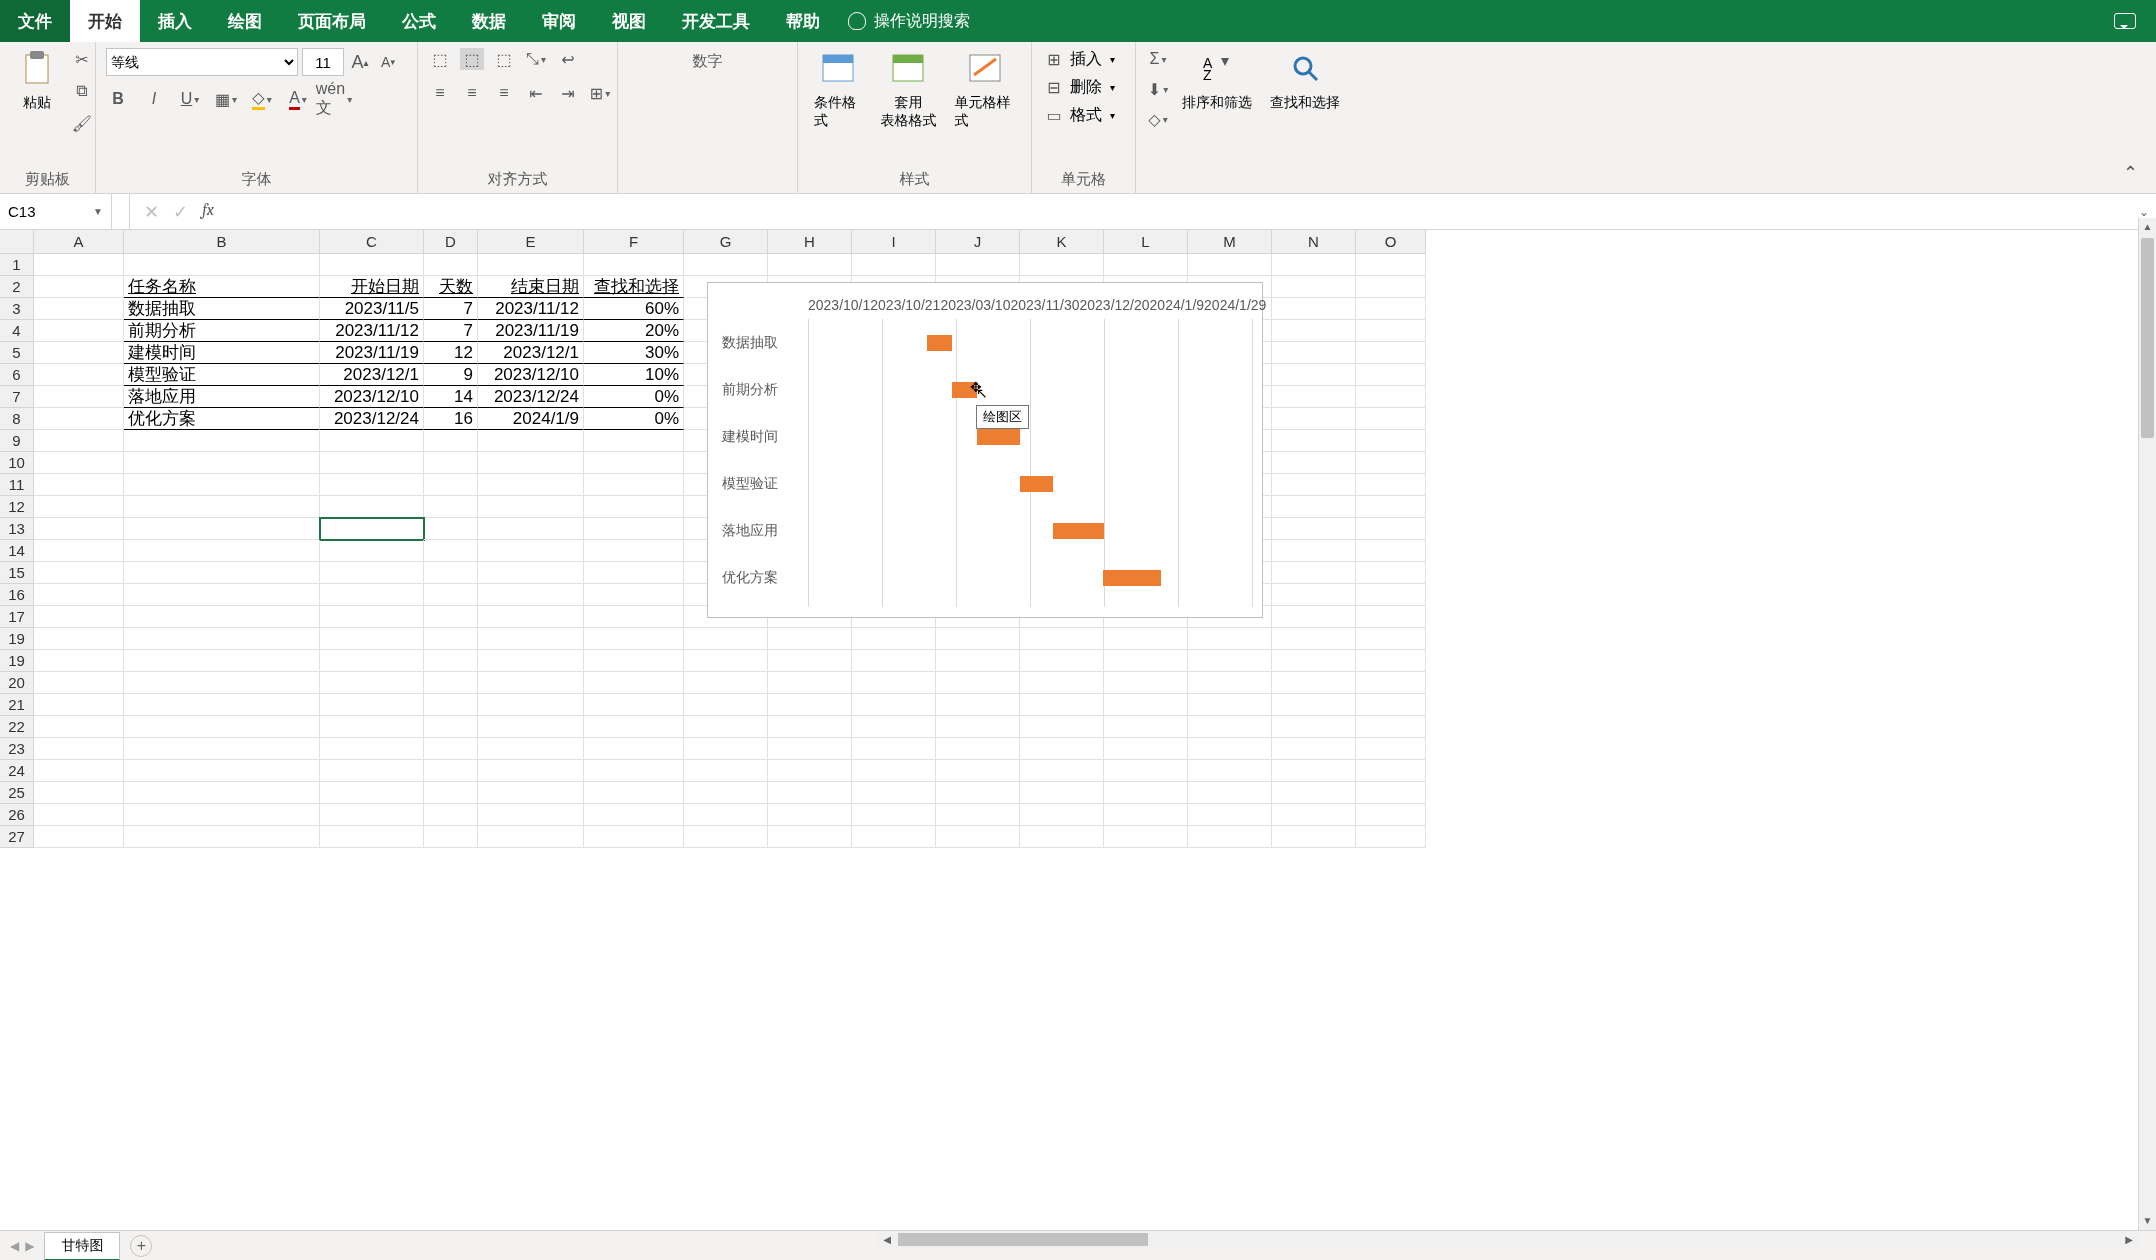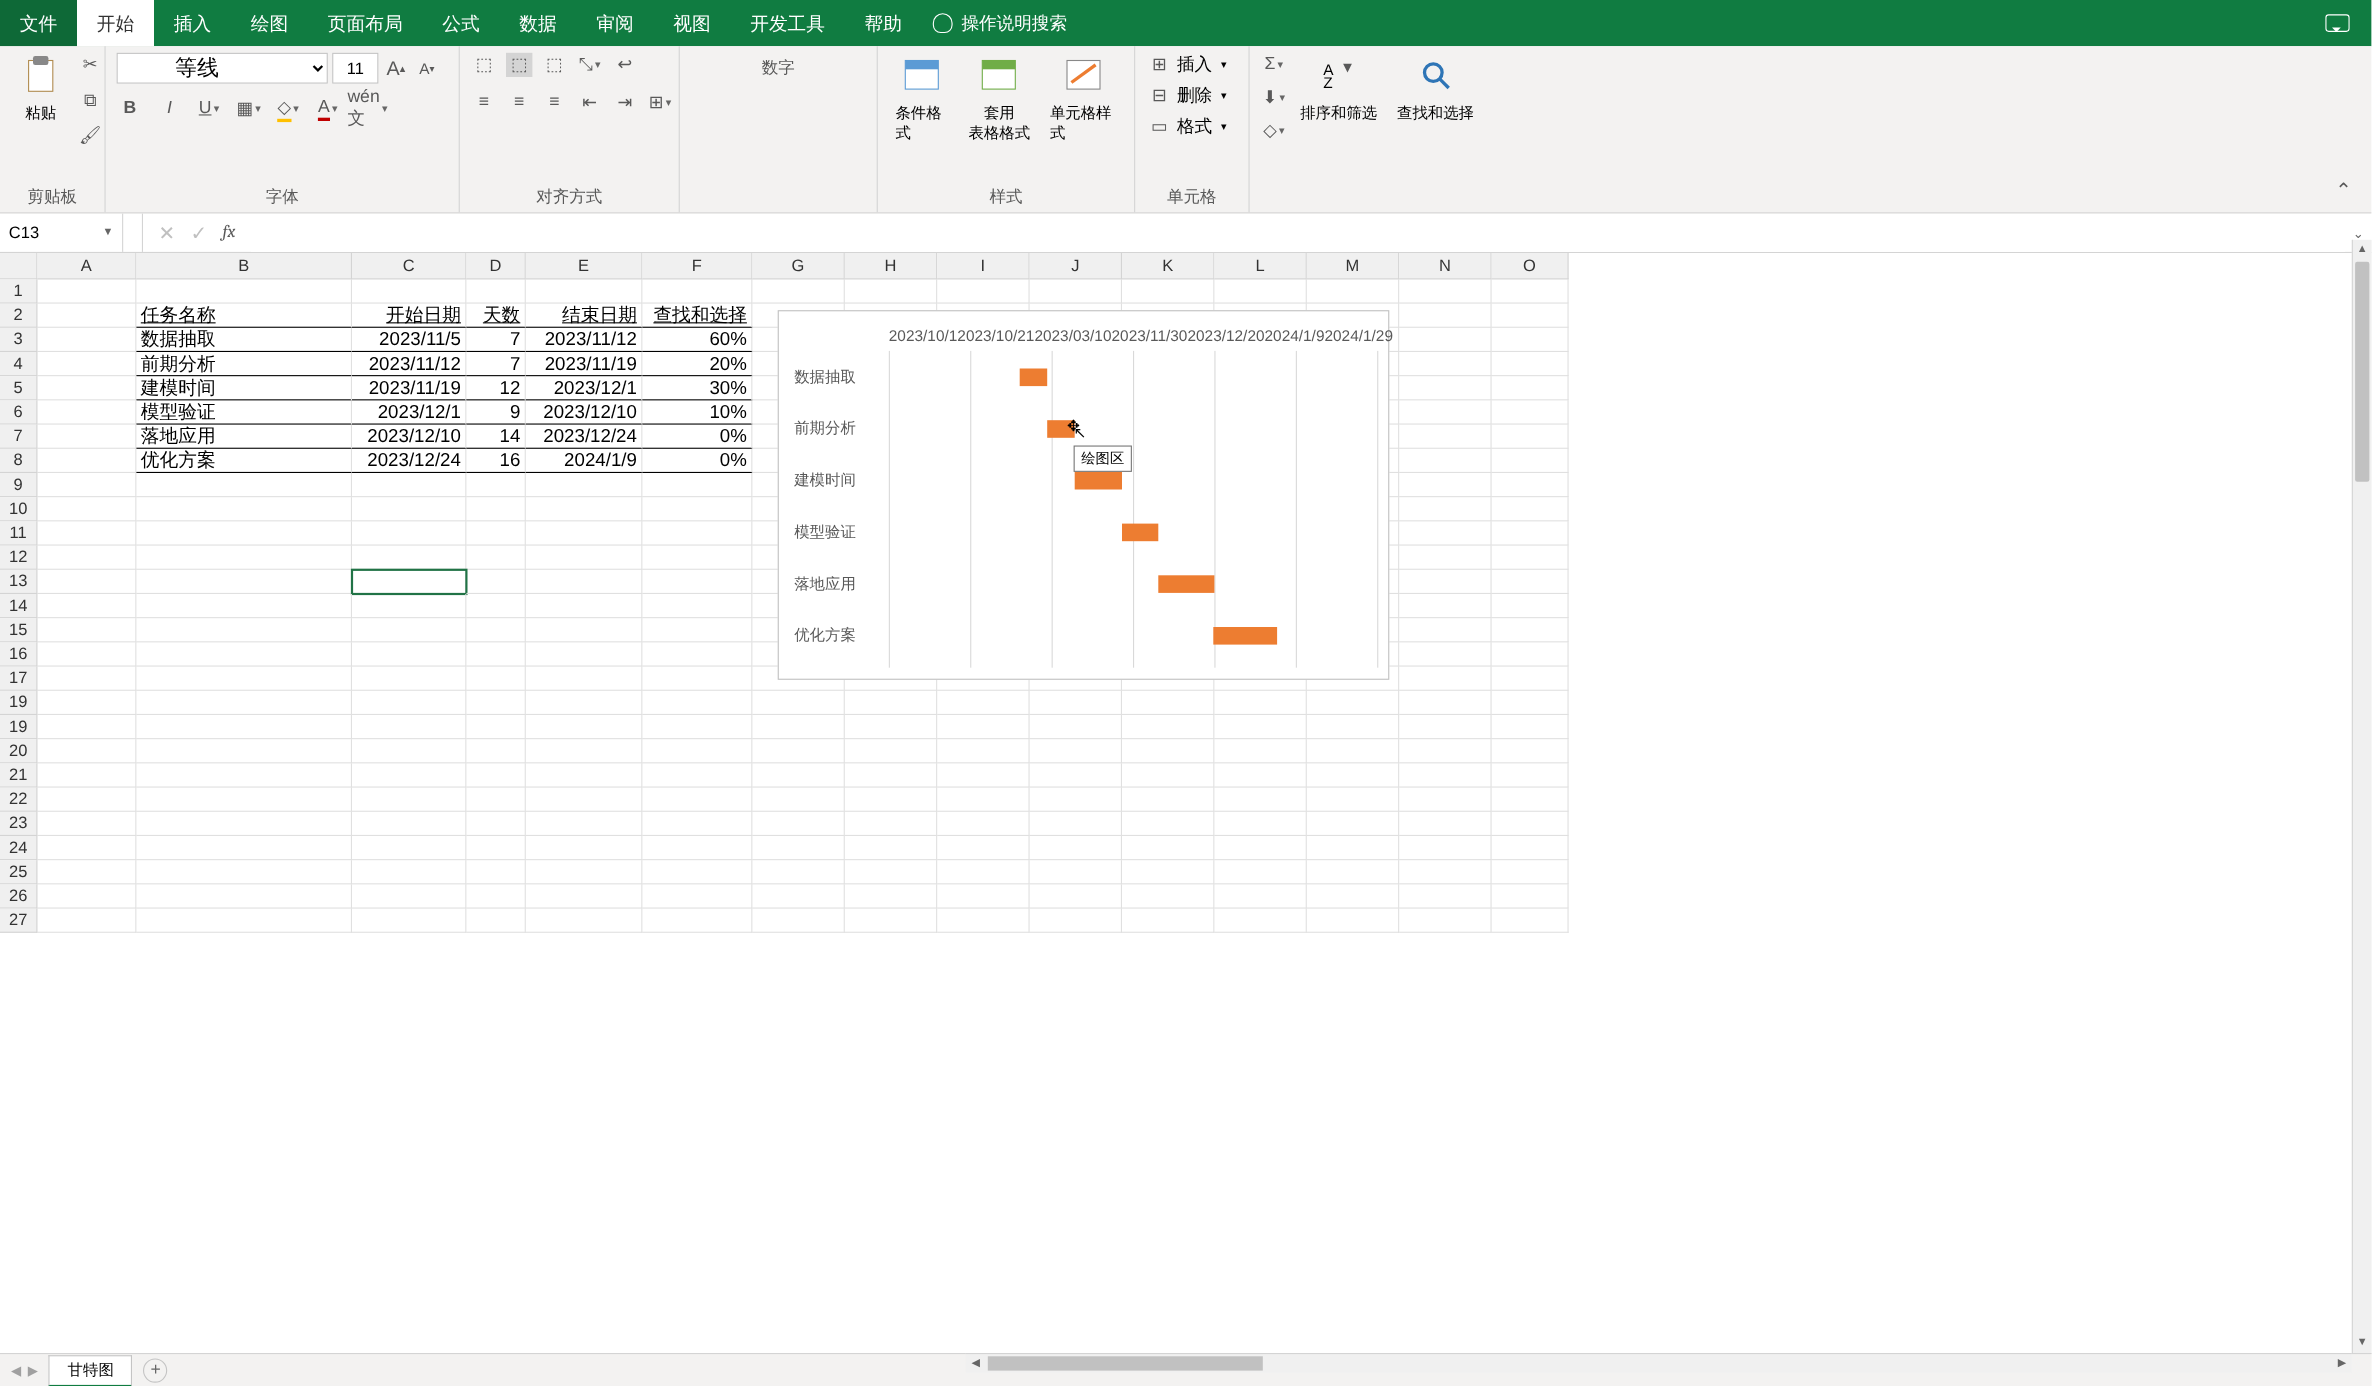--- a/index.html
+++ b/index.html
@@ -1,40 +1,40 @@
 <!DOCTYPE html>
 <html><head>
 <meta charset="utf-8">
 <style>
 * { margin: 0; padding: 0; box-sizing: border-box; font-family: "Microsoft YaHei", "等线", sans-serif; }
 body { background: #fff; overflow: hidden; width: 2156px; height: 1260px; }
 
 
 .menubar { display: flex; background: #107c41; height: 42px; align-items: stretch; }
-.menubar .tab { padding: 0 18px; color: #fff; font-size: 17px; display: flex; align-items: center; cursor: pointer; }
+.menubar .tab { padding: 0 18px; color: #fff; font-size: 17px; display: flex; align-items: center; cursor: pointer; font-weight: bold; }
 .menubar .tab.active { background: #fff; color: #333; }
 .menubar .tab.file { background: #0e6937; }
 .menubar .search { display: flex; align-items: center; color: #fff; gap: 8px; margin-left: 10px; }
 .menubar .bulb { width: 18px; height: 18px; border: 1.5px solid #fff; border-radius: 50% 50% 40% 40%; position: relative; }
 .menubar .spacer { flex: 1; }
 .menubar .comment-ico { width: 22px; height: 16px; border: 1.5px solid #fff; border-radius: 3px; margin-right: 20px; align-self: center; position: relative; }
 .menubar .comment-ico:after { content: ''; position: absolute; bottom: -5px; left: 5px; border: 4px solid transparent; border-top-color: #fff; }
 
 
 .ribbon { display: flex; background: #f3f2f1; border-bottom: 1px solid #d4d4d4; height: 152px; }
 .ribbon-group { display: flex; flex-direction: column; border-right: 1px solid #d4d4d4; padding: 6px 10px 4px; }
 .ribbon-group .body { flex: 1; display: flex; align-items: flex-start; gap: 6px; }
 .ribbon-group .label { text-align: center; font-size: 15px; color: #595959; padding-top: 4px; }
 .big-btn { display: flex; flex-direction: column; align-items: center; gap: 6px; font-size: 14px; padding: 0 6px; cursor: pointer; }
 .icon-box { width: 42px; height: 40px; display: flex; align-items: center; justify-content: center; }
 .small-ctrls { display: flex; flex-direction: column; gap: 10px; }
 .ctrl-row { display: flex; align-items: center; gap: 4px; }
 .ico { width: 24px; height: 22px; display: inline-flex; align-items: center; justify-content: center; color: #595959; font-size: 16px; cursor: pointer; }
 .dd:after { content: '▾'; font-size: 10px; color: #666; margin-left: 2px; }
-.ribbon select { border: 1px solid #c4c4c4; background: #fff; height: 28px; font-size: 20px; padding-left: 48px; }
+.ribbon select { border: 1px solid #c4c4c4; background: #fff; height: 28px; font-size: 14px; }
 .ribbon input.num { border: 1px solid #c4c4c4; background: #fff; height: 28px; width: 42px; font-size: 15px; text-align: center; }
 .collapse-arrow { position: absolute; right: 18px; bottom: 10px; font-size: 18px; color: #595959; cursor: pointer; }
 .ribbon-wrap { position: relative; }
 
 
 .fx-bar { display: flex; align-items: center; border-bottom: 1px solid #d4d4d4; height: 36px; }
 .name-box { width: 112px; border-right: 1px solid #d4d4d4; height: 100%; display: flex; align-items: center; padding: 0 8px; font-size: 15px; justify-content: space-between; }
 .name-box .dd-ar { font-size: 10px; color: #666; }
 .fx-btns { display: flex; gap: 14px; padding: 0 14px; color: #c0c0c0; font-size: 18px; }
 .fx-btns span { cursor: pointer; }

